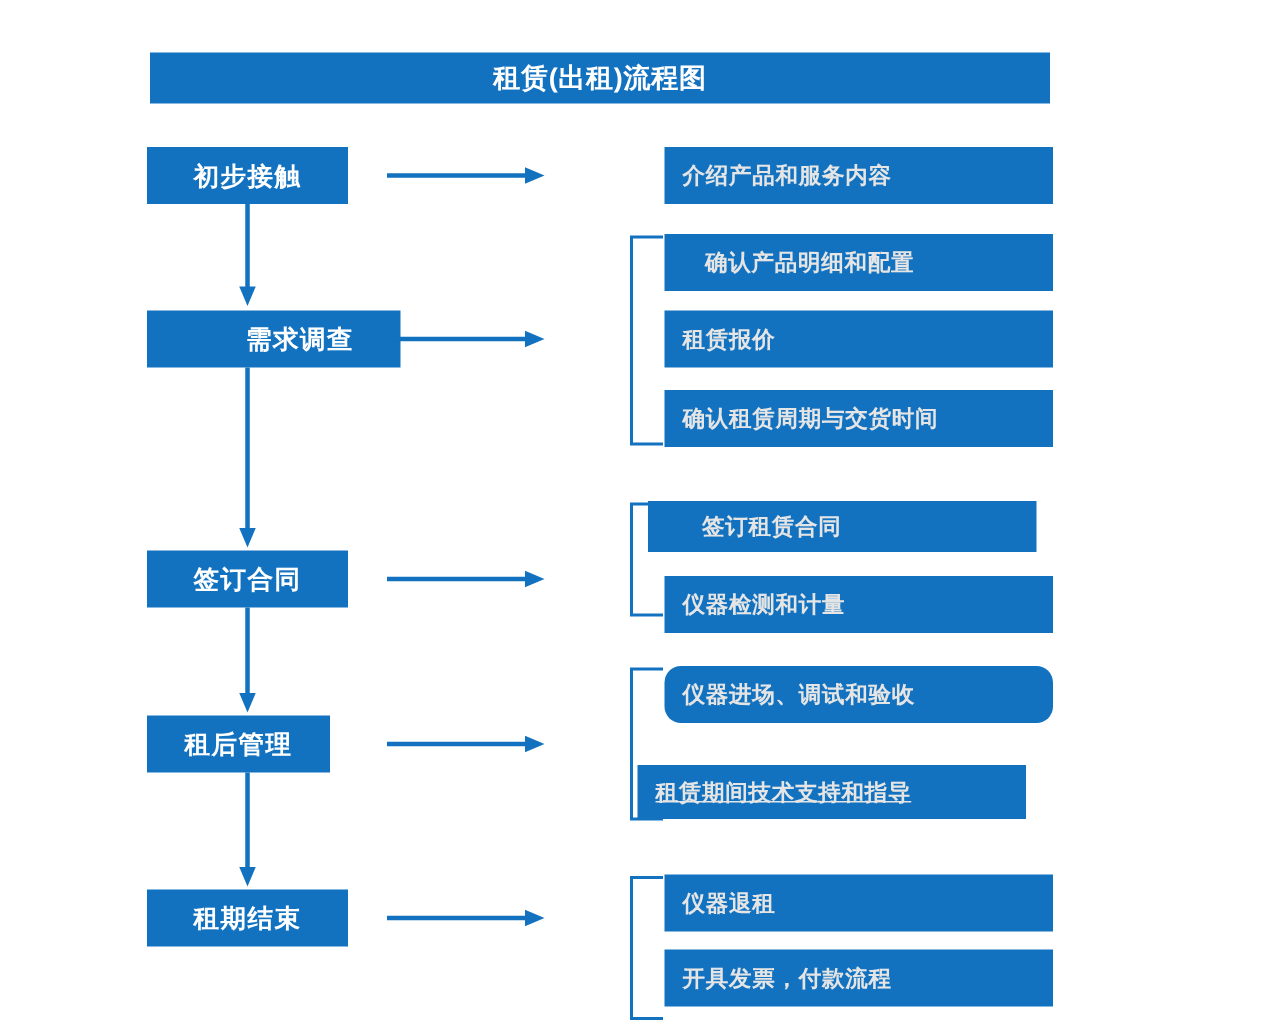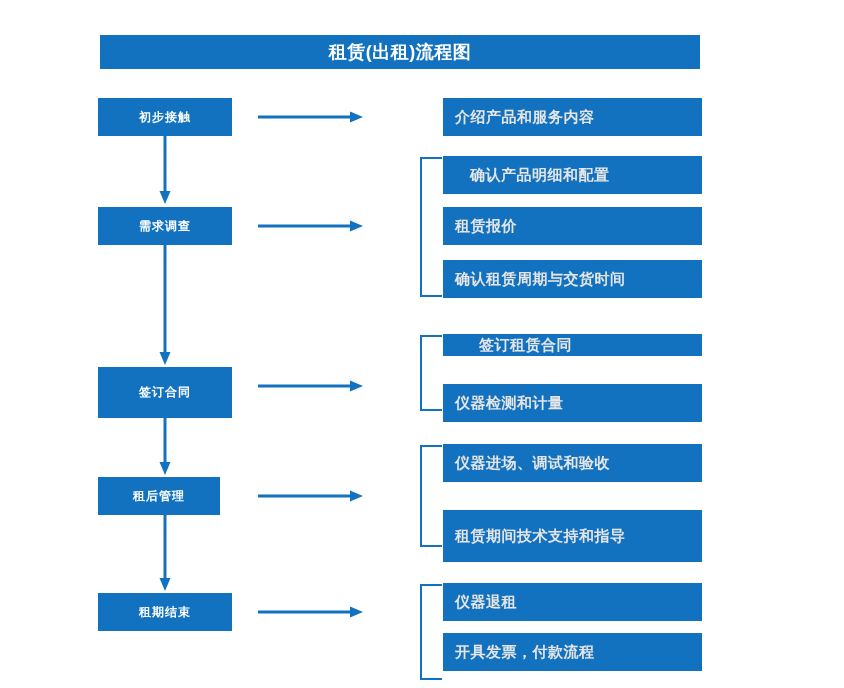--- a/index.html
+++ b/index.html
@@ -30,21 +30,21 @@
     font-weight: bold;
     display: flex;
     align-items: center;
     justify-content: center;
     letter-spacing: 0.5px;
   }
   .stage-box {
     position: absolute;
     background: #1272bf;
     color: #ffffff;
-    font-size: 12px;
+    font-size: 17px;
     font-weight: bold;
     display: flex;
     align-items: center;
     justify-content: center;
     letter-spacing: 1px;
   }
   .task-box {
     position: absolute;
     background: #1272bf;
     color: #e5e5e5;
@@ -72,47 +72,47 @@
     overflow: visible;
   }
 </style>
 </head>
 <body>
 
 <div id="canvas">
   <div class="title-bar">租赁(出租)流程图</div>
   <div id="layer">
       <div class="stage-box" style="left: 98px; top: 76px; width: 134px; height: 38px;">初步接触</div>
-      <div class="stage-box" style="left: 98px; top: 185px; width: 134px; height: 38px;">需求调查</div>
-      <div class="stage-box" style="left: 98px; top: 345px; width: 134px; height: 51px; text-align: right;">签订合同</div>
+      <div class="stage-box" style="left: 98px; top: 185px; width: 134px; height: 38px; padding-left: 35px;">需求调查</div>
+      <div class="stage-box" style="left: 98px; top: 345px; width: 134px; height: 38px; text-align: right;">签订合同</div>
       <div class="stage-box" style="left: 98px; top: 455px; width: 122px; height: 38px;">租后管理</div>
       <div class="stage-box" style="left: 98px; top: 571px; width: 134px; height: 38px;">租期结束</div>
       <div class="task-box" style="left: 443px; top: 76px; width: 259px; height: 38px;">介绍产品和服务内容</div>
       <div class="bracket" style="left: 419px; top: 134px; width: 24px; height: 142px;">
         <svg width="24" height="142" viewBox="0 0 24 142">
           <path d="M 23 2 L 2 2 L 2 140 L 23 140" fill="none" stroke="#1272bf" stroke-width="2"></path>
         </svg>
       </div>
       <div class="task-box" style="left: 443px; top: 134px; width: 259px; height: 38px; padding-left: 27px;">确认产品明细和配置</div>
       <div class="task-box" style="left: 443px; top: 185px; width: 259px; height: 38px;">租赁报价</div>
       <div class="task-box" style="left: 443px; top: 238px; width: 259px; height: 38px;">确认租赁周期与交货时间</div>
       <div class="bracket" style="left: 419px; top: 312px; width: 24px; height: 78px;">
         <svg width="24" height="78" viewBox="0 0 24 78">
           <path d="M 23 2 L 2 2 L 2 76 L 23 76" fill="none" stroke="#1272bf" stroke-width="2"></path>
         </svg>
       </div>
-      <div class="task-box" style="left: 443px; top: 312px; width: 259px; height: 22px; padding-left: 36px;">签订租赁合同</div>
+      <div class="task-box" style="left: 432px; top: 312px; width: 259px; height: 34px; padding-left: 36px;">签订租赁合同</div>
       <div class="task-box" style="left: 443px; top: 362px; width: 259px; height: 38px;">仪器检测和计量</div>
       <div class="bracket" style="left: 419px; top: 422px; width: 24px; height: 104px;">
         <svg width="24" height="104" viewBox="0 0 24 104">
           <path d="M 23 2 L 2 2 L 2 102 L 23 102" fill="none" stroke="#1272bf" stroke-width="2"></path>
         </svg>
       </div>
-      <div class="task-box" style="left: 443px; top: 422px; width: 259px; height: 38px;">仪器进场、调试和验收</div>
-      <div class="task-box" style="left: 443px; top: 488px; width: 259px; height: 52px;">租赁期间技术支持和指导</div>
+      <div class="task-box" style="left: 443px; top: 422px; width: 259px; height: 38px; border-radius: 11px;">仪器进场、调试和验收</div>
+      <div class="task-box" style="left: 425px; top: 488px; width: 259px; height: 36px; text-decoration: underline;">租赁期间技术支持和指导</div>
       <div class="bracket" style="left: 419px; top: 561px; width: 24px; height: 98px;">
         <svg width="24" height="98" viewBox="0 0 24 98">
           <path d="M 23 2 L 2 2 L 2 96 L 23 96" fill="none" stroke="#1272bf" stroke-width="2"></path>
         </svg>
       </div>
       <div class="task-box" style="left: 443px; top: 561px; width: 259px; height: 38px;">仪器退租</div>
       <div class="task-box" style="left: 443px; top: 611px; width: 259px; height: 38px;">开具发票，付款流程</div>
       <div class="h-arrow" style="left: 258px; top: 89px; width: 105px;">
         <svg width="105" height="12" viewBox="0 0 105 12">
           <path d="M 0 6 L 94 6" stroke="#1272bf" stroke-width="3" fill="none"></path>

